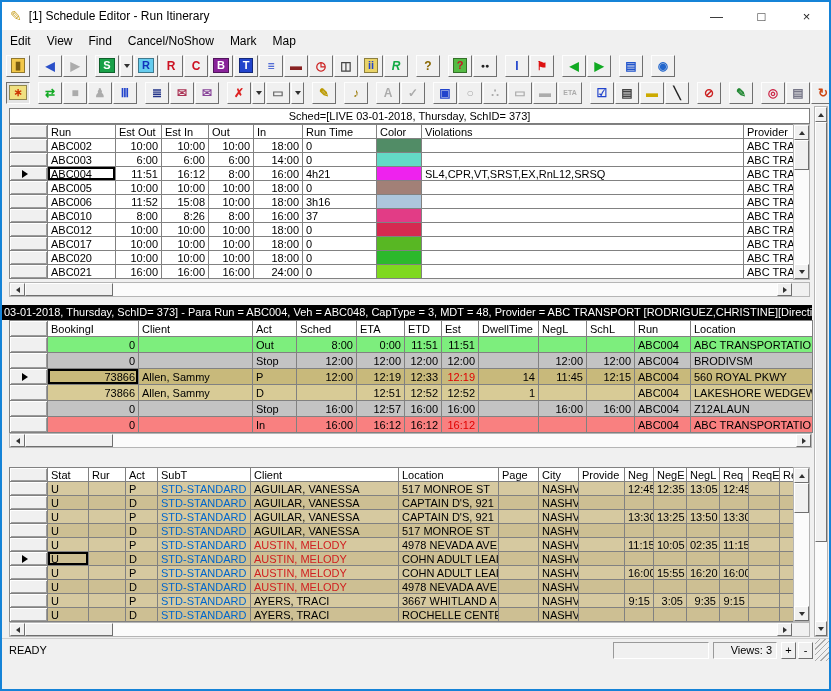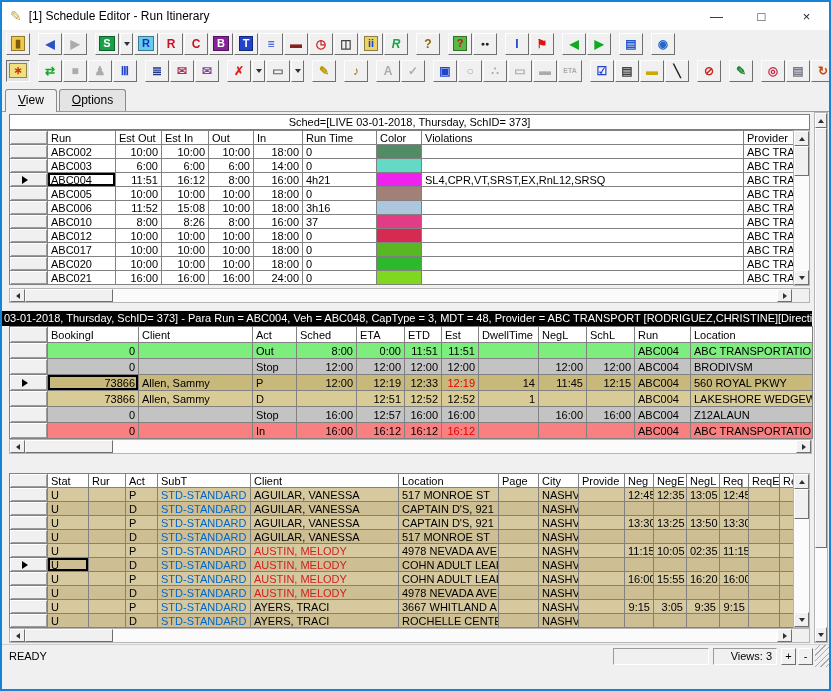--- a/index.html
+++ b/index.html
@@ -96,20 +96,28 @@
 
   <div class="titlebar">
     <span class="app-icon">✎</span>
     <span class="title-text">[1] Schedule Editor - Run Itinerary</span>
     <span class="flex"></span>
     <span class="wbtn">—</span>
     <span class="wbtn">□</span>
     <span class="wbtn">×</span>
   </div>
 
+  <div class="menubar">
+      <span class="menu-item">Edit</span>
+      <span class="menu-item">View</span>
+      <span class="menu-item">Find</span>
+      <span class="menu-item">Cancel/NoShow</span>
+      <span class="menu-item">Mark</span>
+      <span class="menu-item">Map</span>
+    </div>
 
   <div class="toolbar">
       <div class="tbtn">
         <span class="glyph boxed" style="color: rgb(122, 92, 16); background: rgb(242, 200, 75);">▮</span>
       </div>
       <div class="tbtn" style="margin-left: 7px;">
         <span class="glyph" style="color: rgb(43, 80, 200);">◀</span>
       </div>
       <div class="tbtn disabled">
         <span class="glyph" style="color: rgb(154, 154, 154);">▶</span>
@@ -270,21 +278,20 @@
         <span class="glyph" style="color: rgb(204, 34, 68);">◎</span>
       </div>
       <div class="tbtn">
         <span class="glyph" style="color: rgb(119, 119, 136);">▤</span>
       </div>
       <div class="tbtn">
         <span class="glyph" style="color: rgb(204, 68, 17);">↻</span>
       </div>
     </div>
 
-  <div class="tabstrip"><span class="tab active">View</span><span class="tab">Options</span></div>
 
   <div class="main">
 
     <div class="sec-title" id="run-title">Sched=[LIVE 03-01-2018, Thursday, SchID= 373]</div>
     <table class="grid" id="run-table">
       <colgroup>
           <col style="width:38px">
           <col style="width:68px">
           <col style="width:46px">
           <col style="width:47px">

